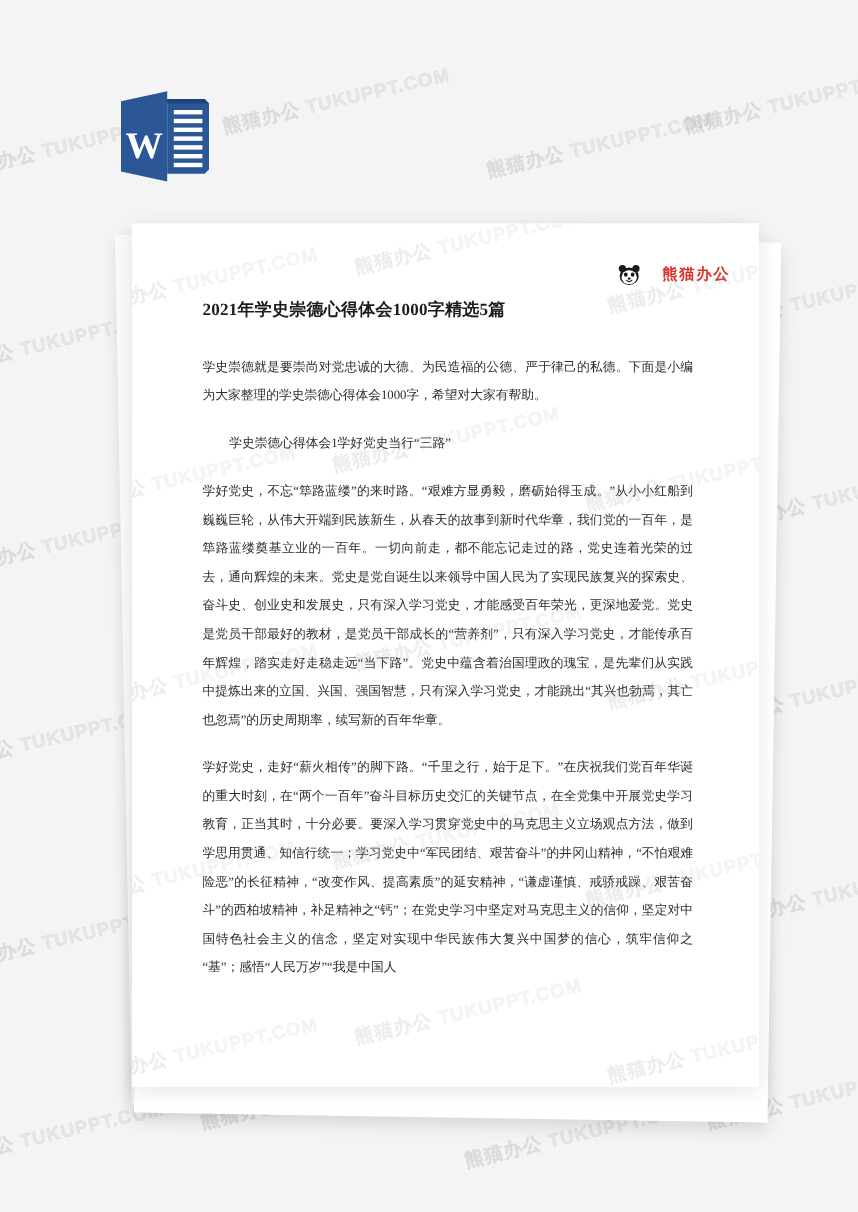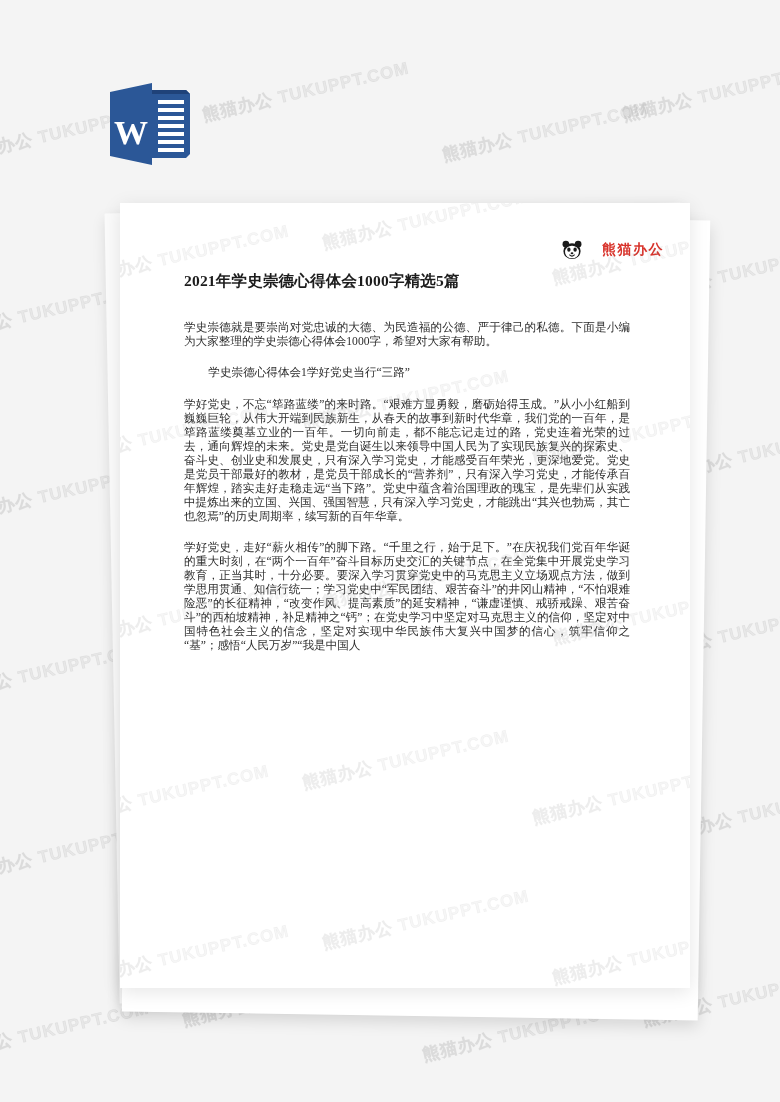--- a/index.html
+++ b/index.html
@@ -134,21 +134,21 @@
     letter-spacing: 0.2px;
   }
 
   .doc-body {
     position: absolute;
     left: 64px;
     top: 118px;
     width: 446px;
     font-family: "Liberation Serif", "DejaVu Serif", serif;
     font-size: 11.6px;
-    line-height: 14px;
+    line-height: 26px;
     color: #2d2d2d;
     text-align: justify;
     text-justify: inter-ideograph;
   }
   .doc-body p {
     margin: 0 0 17px 0;
   }
   .doc-body p.indent {
     text-indent: 2.1em;
     margin-bottom: 18px;

